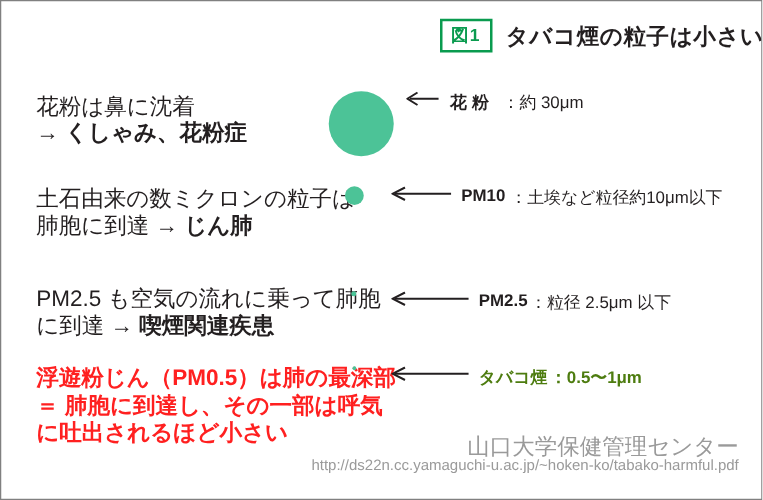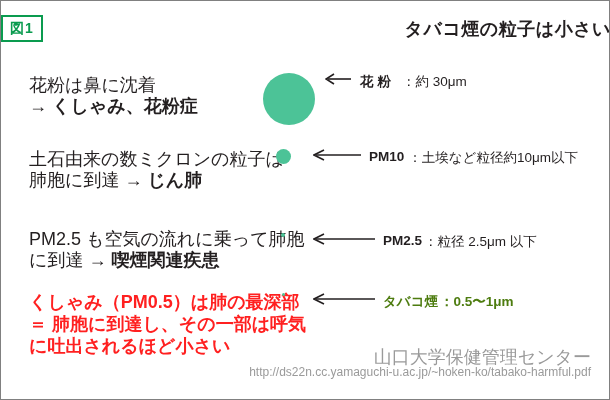--- a/index.html
+++ b/index.html
@@ -22,21 +22,21 @@
   }
 
   
   .title-row {
     position: absolute;
     left: 0;
     top: 14px;
     width: 610px;
     display: flex;
     align-items: center;
-    justify-content: space-between;
+    justify-content: flex-end;
     gap: 11px;
   }
   .fig-badge {
     border: 2px solid #0a9b4f;
     color: #0a9b4f;
     font-size: 14px;
     font-weight: bold;
     line-height: 1;
     padding: 4px 7px 5px 7px;
     letter-spacing: 1px;
@@ -166,21 +166,21 @@
   </div>
 
   <div class="desc" id="desc-pm25">
     <div>PM2.5 も空気の流れに乗って肺胞</div>
     <div>
       <span>に到達 → </span><span class="b">喫煙関連疾患</span>
     </div>
   </div>
 
   <div class="desc red" id="desc-smoke">
-    <div>くしゃみ（PM0.5）は肺の最深部</div>
+    <div>浮遊粉じん（PM0.5）は肺の最深部</div>
     <div>＝ 肺胞に到達し、その一部は呼気</div>
     <div>に吐出されるほど小さい</div>
   </div>
 
   <div class="prow" id="row-pollen">
     <span class="dot-cell">
       <span class="dot" style="width: 52px; height: 52px; background: rgb(76, 195, 151);"></span>
     </span>
     <span class="arrow">
       <svg width="26" height="12" viewBox="0 0 26 12" aria-hidden="true">

